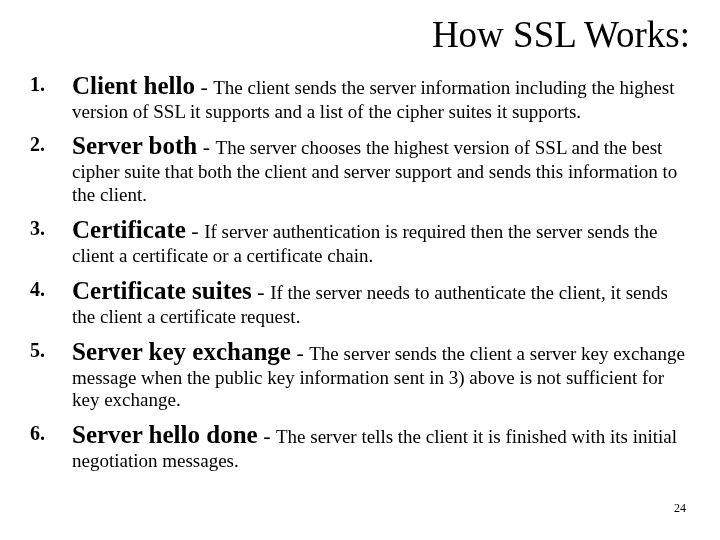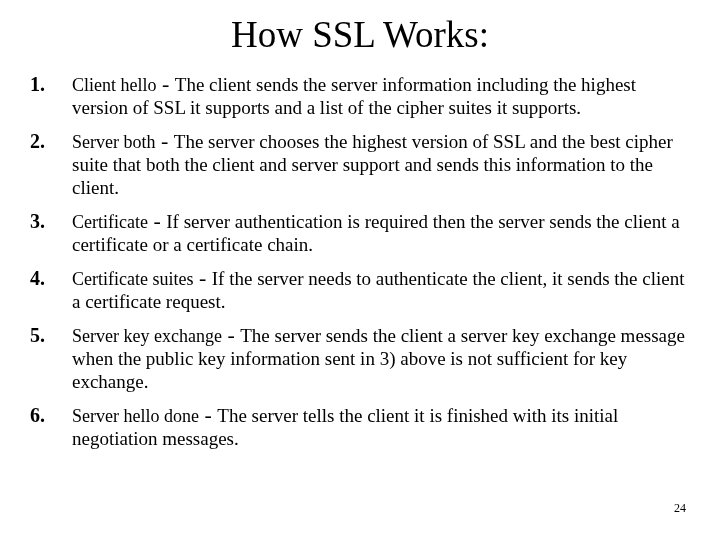--- a/index.html
+++ b/index.html
@@ -16,21 +16,21 @@
     }
     .slide {
       padding: 14px 30px 18px 30px;
       position: relative;
       height: 100%;
       box-sizing: border-box;
     }
     .title {
       font-size: 37px;
       font-weight: 400;
-      text-align: center;
+      text-align: right;
       line-height: 1.15;
       margin: 0 0 14px 0;
     }
     .list {
       display: table;
       width: 100%;
     }
     .row {
       display: table-row;
     }
@@ -44,22 +44,22 @@
       padding-bottom: 8px;
     }
     .body {
       display: table-cell;
       font-size: 19px;
       line-height: 1.2;
       vertical-align: top;
       padding-bottom: 8px;
     }
     .lead {
-      font-size: 18px;
-      font-weight: 400;
+      font-size: 25px;
+      font-weight: 700;
     }
     .dash {
       font-size: 22px;
     }
     .pagenum {
       position: absolute;
       right: 34px;
       bottom: 24px;
       font-size: 12px;
     }

